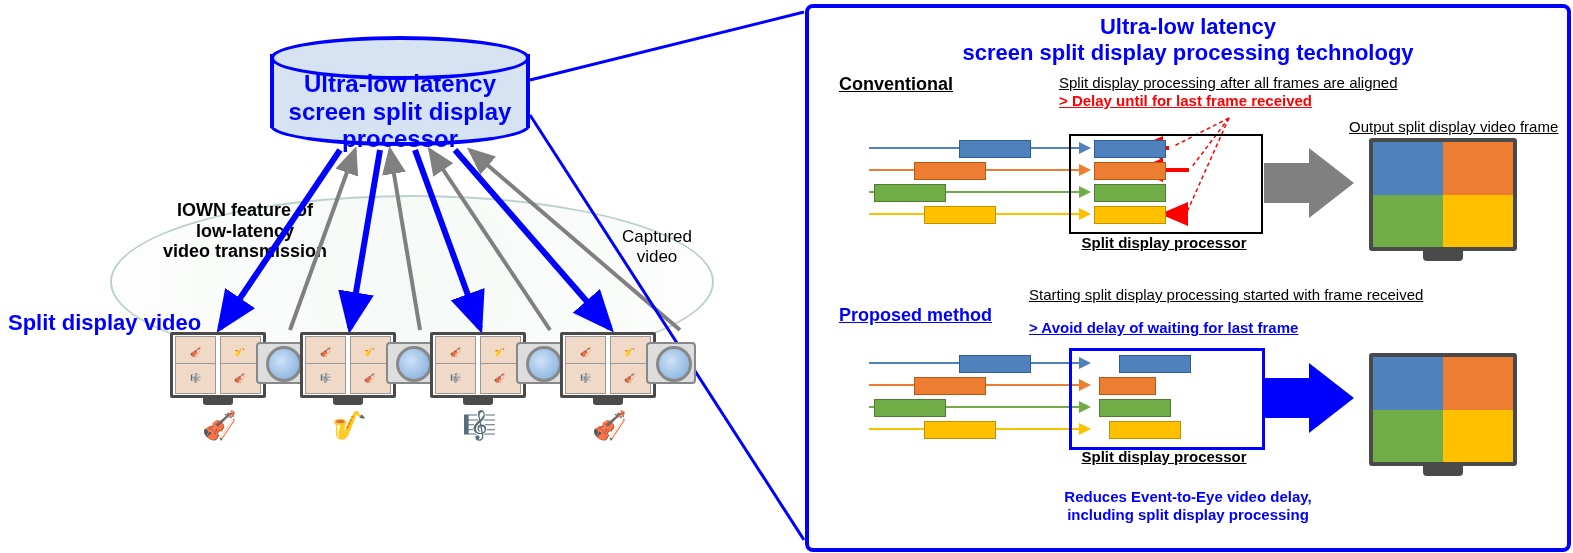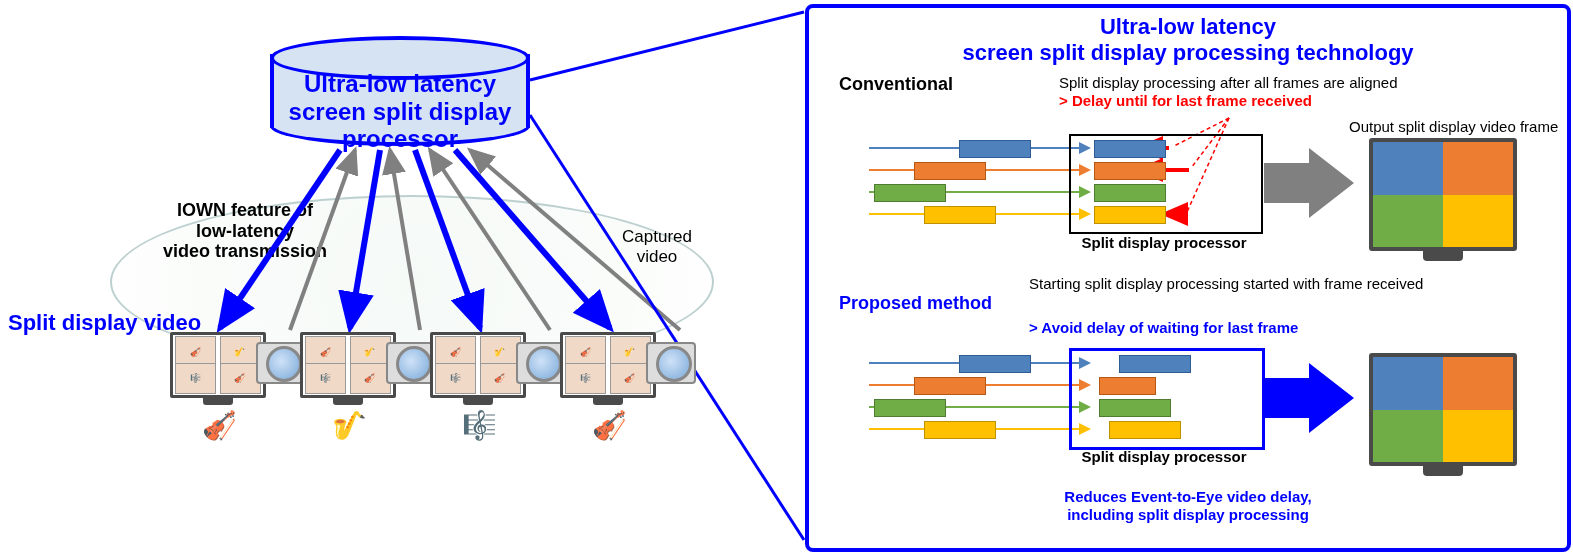--- a/index.html
+++ b/index.html
@@ -1,21 +1,21 @@
 <!DOCTYPE html>
 <html><head>
 <meta charset="utf-8">
 <style>
   html,body{margin:0;padding:0;background:#fff;font-family:"Segoe UI",Meiryo,Arial,sans-serif;font-size:16px;color:#000;}
   .canvas{position:relative;width:1573px;height:553px;}
   .txt{position:absolute;white-space:pre-wrap;}
   .blue{color:#0000ff;}
   .red{color:#ff0000;}
   .bold{font-weight:700;}
-  .uline{}
+  .uline{text-decoration:underline;}
   
   .cyl{position:absolute;left:270px;top:36px;width:260px;height:110px;}
   .cyl .body{position:absolute;left:0;top:18px;right:0;bottom:18px;background:#d6e3f3;border-left:4px solid #0000ff;border-right:4px solid #0000ff;}
   .cyl .top{position:absolute;left:0;top:0;right:0;height:36px;background:#d6e3f3;border:4px solid #0000ff;border-radius:50%/50%;}
   .cyl .bot{position:absolute;left:0;bottom:0;right:0;height:36px;background:#d6e3f3;border:4px solid #0000ff;border-radius:50%/50%;border-top:none;}
   .cyl .label{position:absolute;left:0;right:0;top:34px;text-align:center;color:#0000ff;font-weight:700;font-size:24px;line-height:1.15;}
   
   .net{position:absolute;left:110px;top:195px;width:600px;height:170px;border:2px solid #8aa;border-radius:50%/50%;
        background:radial-gradient(circle at 50% 50%, #eef6f2 0%, #f7fbf7 70%, #fff 100%);opacity:.55;}
   
@@ -31,21 +31,21 @@
   
   .panel{position:absolute;left:805px;top:4px;width:758px;height:540px;border:4px solid #0000ff;border-radius:8px;background:#fff;}
   .panel .inner{position:relative;width:100%;height:100%;}
   .frame{position:absolute;height:16px;border:1px solid;}
   .box-black{border:2px solid #000;}
   .box-blue{border:3px solid #0000ff;}
   .out-monitor{position:absolute;width:140px;height:105px;border:4px solid #4a4a4a;background:#fff;border-radius:3px;}
   .out-monitor::after{content:"";position:absolute;left:50px;bottom:-14px;width:40px;height:14px;background:#4a4a4a;border-radius:0 0 4px 4px;}
   .out-monitor .c{position:absolute;width:50%;height:50%;}
   .c-b{background:#4f81bd;} .c-o{background:#ed7d31;} .c-g{background:#70ad47;} .c-y{background:#ffc000;}
-  .small{font-size:15px;}
+  .small{font-size:15px;text-decoration:underline;}
 </style>
 </head>
 <body>
 
 <div class="canvas">
 
   <div class="net"></div>
 
   <div class="cyl">
     <div class="bot"></div>
@@ -210,22 +210,22 @@
     <div class="frame" style="left:285px;top:198px;width:70px;background:#ffc000;border-color:#bf9000;"></div>
     <div class="txt bold small" style="left:260px;top:226px;width:190px;text-align:center;">Split display processor</div>
 
     <div class="out-monitor" style="left:560px;top:130px;">
       <div class="c c-b" style="left:0;top:0;"></div>
           <div class="c c-o" style="right:0;top:0;"></div>
       <div class="c c-g" style="left:0;bottom:0;"></div>
           <div class="c c-y" style="right:0;bottom:0;"></div>
     </div>
 
-    <div class="txt blue bold uline" style="left:30px;top:285px;font-size:18px;">Proposed method</div>
-    <div class="txt small" style="left:220px;top:267px;">Starting split display processing started with frame received</div>
+    <div class="txt blue bold uline" style="left:30px;top:297px;font-size:18px;">Proposed method</div>
+    <div class="txt small" style="left:220px;top:278px;">Starting split display processing started with frame received</div>
     <div class="txt blue bold small" style="left:220px;top:311px;">&gt; Avoid delay of waiting for last frame</div>
 
     <div class="frame" style="left:150px;top:347px;width:70px;background:#4f81bd;border-color:#2e5d95;"></div>
     <div class="frame" style="left:105px;top:369px;width:70px;background:#ed7d31;border-color:#b55815;"></div>
     <div class="frame" style="left:65px; top:391px;width:70px;background:#70ad47;border-color:#4e7d31;"></div>
     <div class="frame" style="left:115px;top:413px;width:70px;background:#ffc000;border-color:#bf9000;"></div>
 
     <div class="box-blue" style="position:absolute;left:260px;top:340px;width:190px;height:96px;"></div>
     <div class="frame" style="left:310px;top:347px;width:70px;background:#4f81bd;border-color:#2e5d95;"></div>
     <div class="frame" style="left:290px;top:369px;width:55px;background:#ed7d31;border-color:#b55815;"></div>

